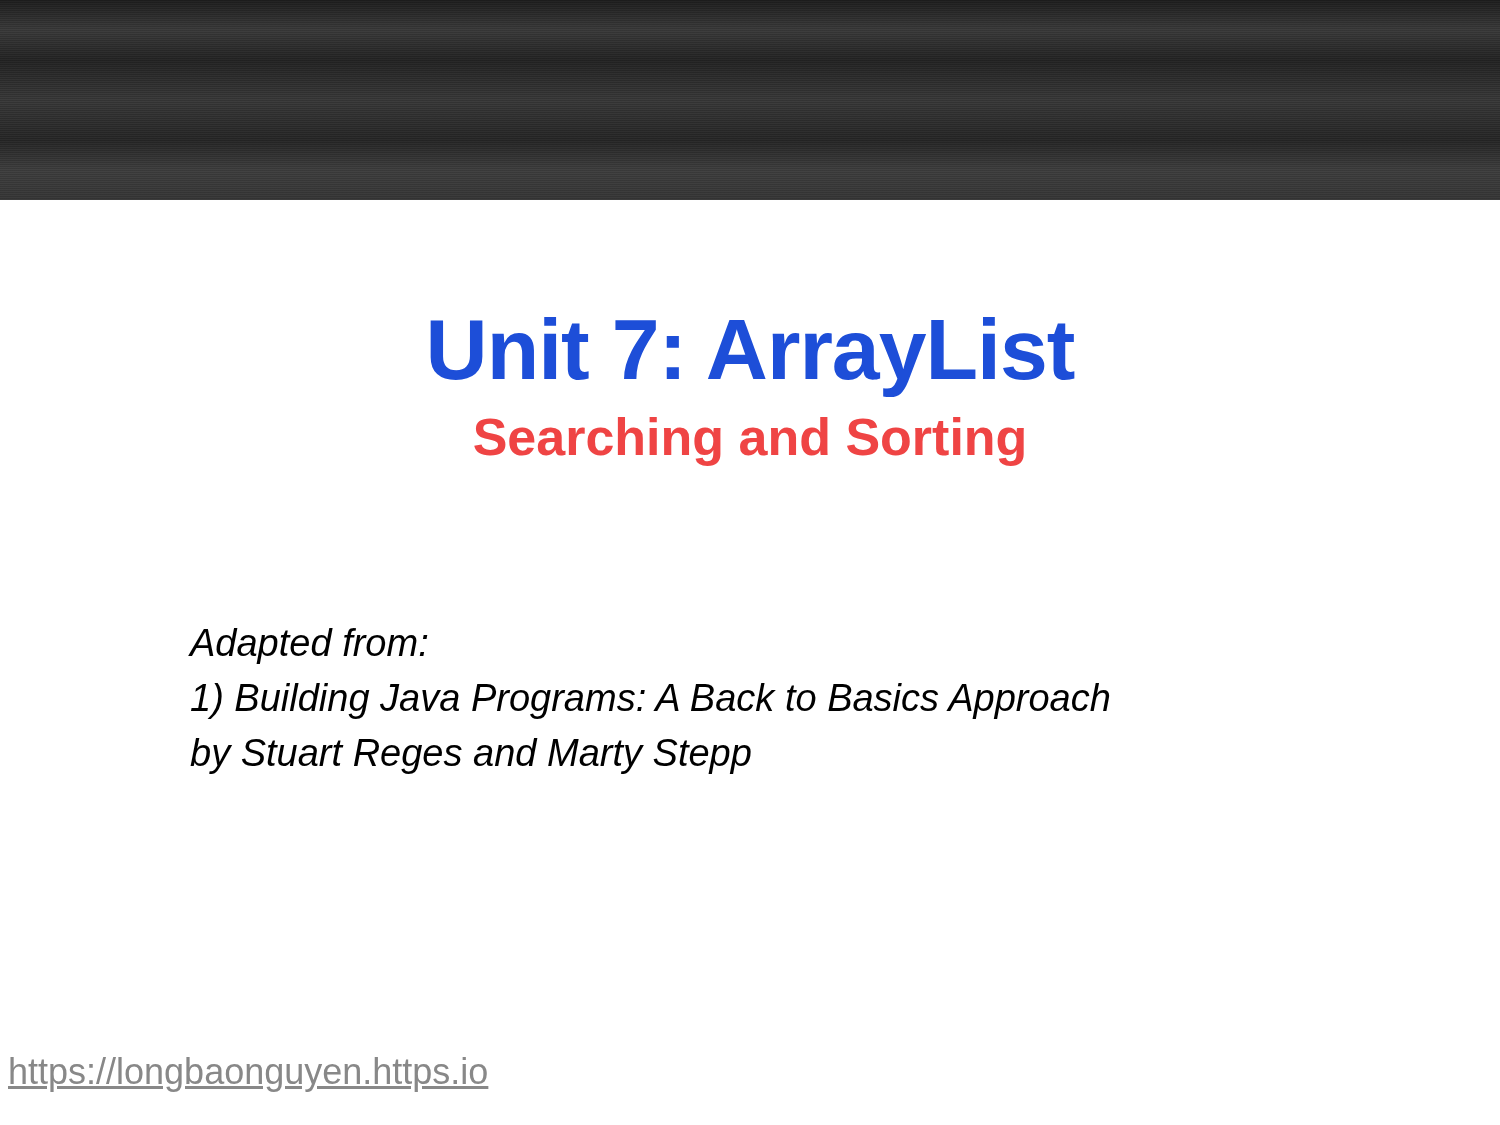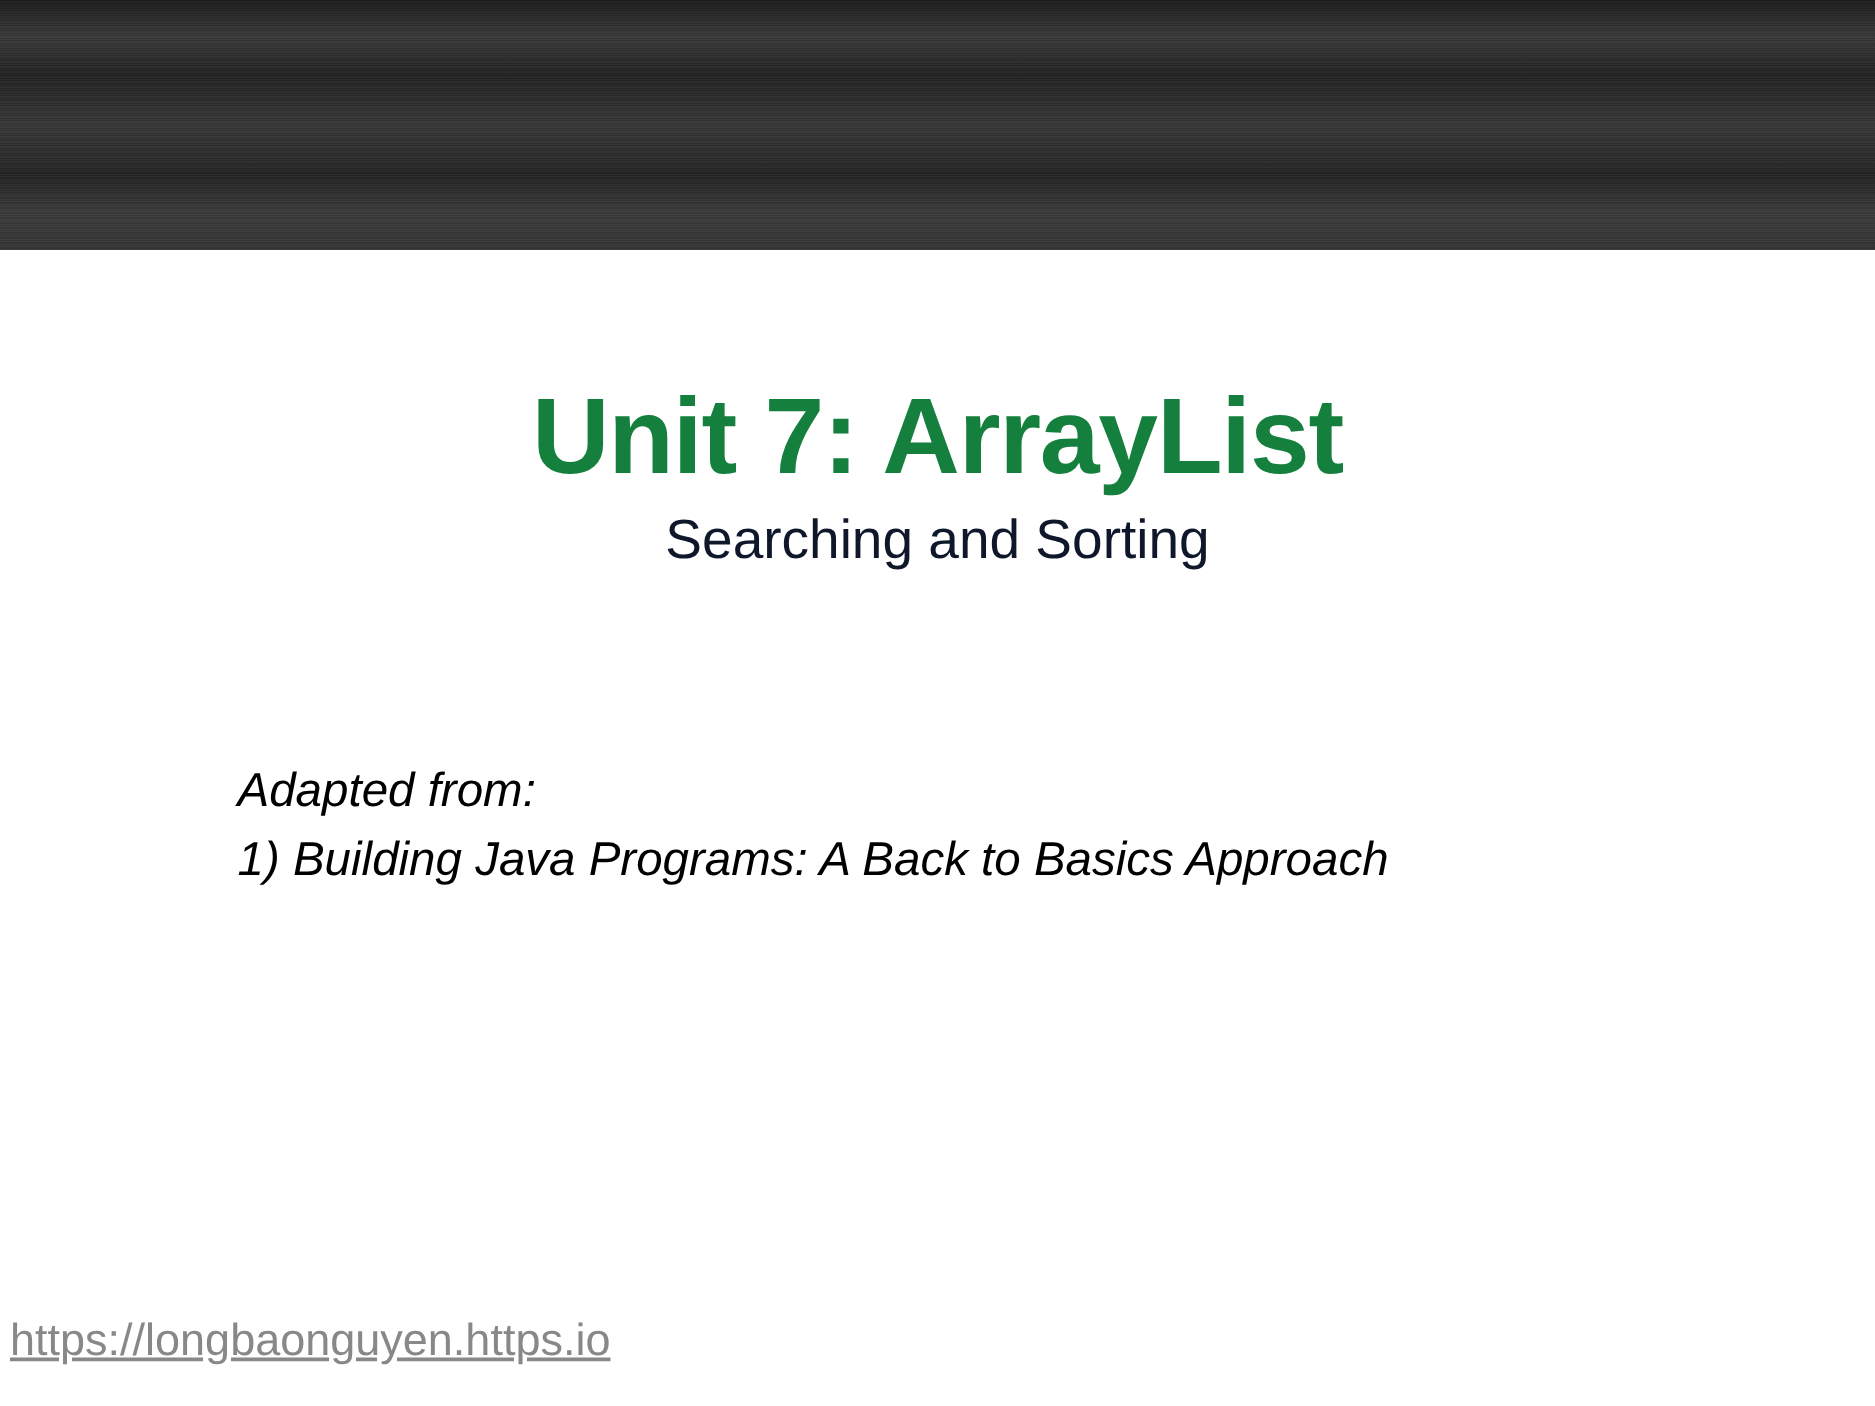--- a/index.html
+++ b/index.html
@@ -40,27 +40,27 @@
         rgba(100,100,100,0.2) 85%,
         rgba(60,60,60,0.3) 100%);
     }
     .title-section {
       text-align: center;
       margin-top: 100px;
     }
     .main-title {
       font-size: 86px;
       font-weight: bold;
-      color: #15803d;
+      color: #1d4ed8;
       letter-spacing: -1px;
     }
     .subtitle {
-      font-size: 44px;
-      font-weight: normal;
-      color: #0f172a;
+      font-size: 52px;
+      font-weight: bold;
+      color: #ef4444;
       margin-top: 8px;
     }
     .body-section {
       margin-top: 150px;
       margin-left: 190px;
       font-size: 38px;
       color: #000000;
       line-height: 1.4;
       font-style: italic;
     }
@@ -83,15 +83,16 @@
 <div class="header-band"></div>
 
 <div class="title-section">
   <div class="main-title">Unit 7: ArrayList</div>
   <div class="subtitle">Searching and Sorting</div>
 </div>
 
 <div class="body-section">
   <div class="body-line">Adapted from:</div>
   <div class="body-line">1) Building Java Programs: A Back to Basics Approach</div>
+  <div class="body-line">by Stuart Reges and Marty Stepp</div>
 </div>
 
 <a class="footer-link">https://longbaonguyen.https.io</a>
 
 </body></html>

